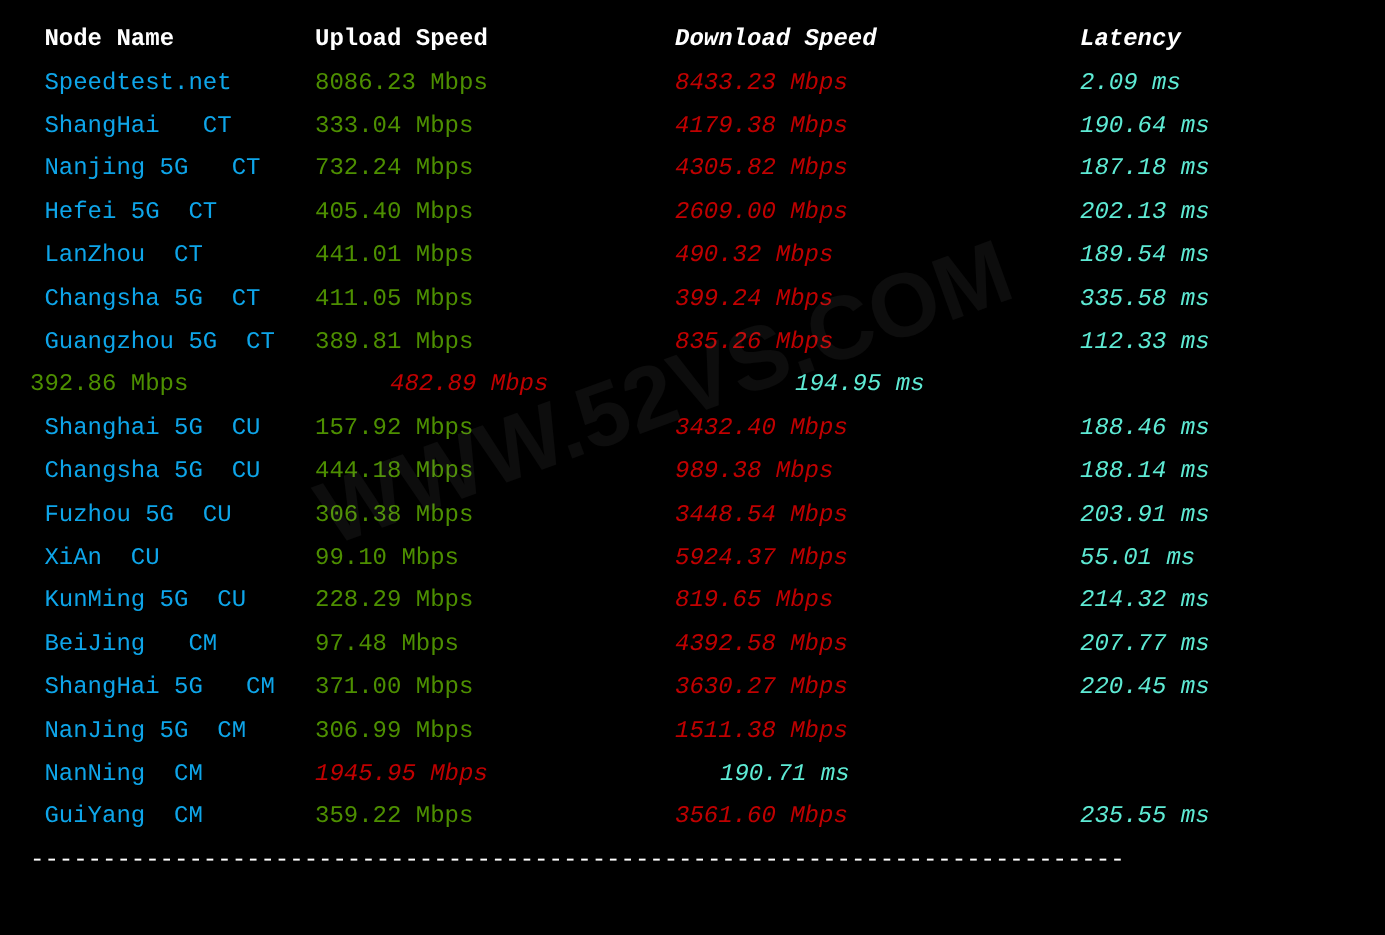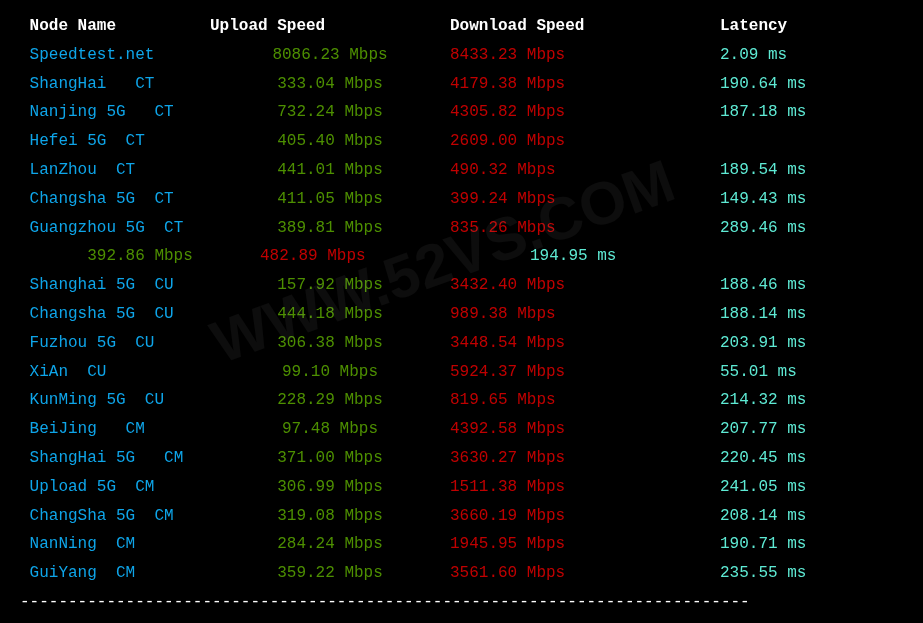--- a/index.html
+++ b/index.html
@@ -11,24 +11,24 @@
       padding: 12px 20px;
       width: 923px;
       height: 623px;
       color: #ffffff;
       position: relative;
     }
     .row { display: flex; white-space: pre; }
     .header { color: #ffffff; font-weight: bold; }
     .node-col { width: 190px; }
     .upload-col { width: 240px; }
-    .download-col { width: 270px; }
-    .latency-col { flex: 1; }
+    .download-col { width: 270px; font-style: italic; }
+    .latency-col { flex: 1; font-style: italic; }
     .yellow { color: #0ea5e9; }
-    .green { color: #4d8f00; text-align: center; }
+    .green { color: #4d8f00; }
     .red { color: #c00000; }
     .cyan { color: #5eead4; }
     .divider {
       color: #ffffff;
       letter-spacing: 0;
       overflow: hidden;
       white-space: nowrap;
     }
     .watermark {
       position: absolute;
@@ -52,35 +52,34 @@
     <span class="node-col"> <span>Node Name</span></span>
     <span class="upload-col"><span>Upload Speed</span></span>
     <span class="download-col"><span>Download Speed</span></span>
     <span class="latency-col"><span>Latency</span></span>
   </div>
 
   <div id="rows-container">
       <div class="row"><span class="node-col yellow"> Speedtest.net</span><span class="upload-col green">8086.23 Mbps</span><span class="download-col red">8433.23 Mbps</span><span class="latency-col cyan">2.09 ms</span></div>
       <div class="row"><span class="node-col yellow"> ShangHai   CT</span><span class="upload-col green">333.04 Mbps</span><span class="download-col red">4179.38 Mbps</span><span class="latency-col cyan">190.64 ms</span></div>
       <div class="row"><span class="node-col yellow"> Nanjing 5G   CT</span><span class="upload-col green">732.24 Mbps</span><span class="download-col red">4305.82 Mbps</span><span class="latency-col cyan">187.18 ms</span></div>
-      <div class="row"><span class="node-col yellow"> Hefei 5G  CT</span><span class="upload-col green">405.40 Mbps</span><span class="download-col red">2609.00 Mbps</span></div>
+      <div class="row"><span class="node-col yellow"> Hefei 5G  CT</span><span class="upload-col green">405.40 Mbps</span><span class="download-col red">2609.00 Mbps</span><span class="latency-col cyan">202.13 ms</span></div>
       <div class="row"><span class="node-col yellow"> LanZhou  CT</span><span class="upload-col green">441.01 Mbps</span><span class="download-col red">490.32 Mbps</span><span class="latency-col cyan">189.54 ms</span></div>
-      <div class="row"><span class="node-col yellow"> Changsha 5G  CT</span><span class="upload-col green">411.05 Mbps</span><span class="download-col red">399.24 Mbps</span><span class="latency-col cyan">149.43 ms</span></div>
-      <div class="row"><span class="node-col yellow"> Guangzhou 5G  CT</span><span class="upload-col green">389.81 Mbps</span><span class="download-col red">835.26 Mbps</span><span class="latency-col cyan">289.46 ms</span></div>
+      <div class="row"><span class="node-col yellow"> Changsha 5G  CT</span><span class="upload-col green">411.05 Mbps</span><span class="download-col red">399.24 Mbps</span><span class="latency-col cyan">335.58 ms</span></div>
+      <div class="row"><span class="node-col yellow"> Guangzhou 5G  CT</span><span class="upload-col green">389.81 Mbps</span><span class="download-col red">835.26 Mbps</span><span class="latency-col cyan">112.33 ms</span></div>
       <div class="row"><span class="upload-col green">392.86 Mbps</span><span class="download-col red">482.89 Mbps</span><span class="latency-col cyan">194.95 ms</span></div>
       <div class="row"><span class="node-col yellow"> Shanghai 5G  CU</span><span class="upload-col green">157.92 Mbps</span><span class="download-col red">3432.40 Mbps</span><span class="latency-col cyan">188.46 ms</span></div>
       <div class="row"><span class="node-col yellow"> Changsha 5G  CU</span><span class="upload-col green">444.18 Mbps</span><span class="download-col red">989.38 Mbps</span><span class="latency-col cyan">188.14 ms</span></div>
       <div class="row"><span class="node-col yellow"> Fuzhou 5G  CU</span><span class="upload-col green">306.38 Mbps</span><span class="download-col red">3448.54 Mbps</span><span class="latency-col cyan">203.91 ms</span></div>
       <div class="row"><span class="node-col yellow"> XiAn  CU</span><span class="upload-col green">99.10 Mbps</span><span class="download-col red">5924.37 Mbps</span><span class="latency-col cyan">55.01 ms</span></div>
       <div class="row"><span class="node-col yellow"> KunMing 5G  CU</span><span class="upload-col green">228.29 Mbps</span><span class="download-col red">819.65 Mbps</span><span class="latency-col cyan">214.32 ms</span></div>
       <div class="row"><span class="node-col yellow"> BeiJing   CM</span><span class="upload-col green">97.48 Mbps</span><span class="download-col red">4392.58 Mbps</span><span class="latency-col cyan">207.77 ms</span></div>
       <div class="row"><span class="node-col yellow"> ShangHai 5G   CM</span><span class="upload-col green">371.00 Mbps</span><span class="download-col red">3630.27 Mbps</span><span class="latency-col cyan">220.45 ms</span></div>
-      <div class="row"><span class="node-col yellow"> Upload 5G  CM</span><span class="upload-col green">306.99 Mbps</span><span class="download-col red">1511.38 Mbps</span><span class="latency-col cyan">241.05 ms</span></div>
-      <div class="row"><span class="node-col yellow"> ChangSha 5G  CM</span><span class="upload-col green">319.08 Mbps</span><span class="download-col red">3660.19 Mbps</span><span class="latency-col cyan">208.14 ms</span></div>
-      <div class="row"><span class="node-col yellow"> NanNing  CM</span><span class="upload-col green">284.24 Mbps</span><span class="download-col red">1945.95 Mbps</span><span class="latency-col cyan">190.71 ms</span></div>
+      <div class="row"><span class="node-col yellow"> NanJing 5G  CM</span><span class="upload-col green">306.99 Mbps</span><span class="download-col red">1511.38 Mbps</span></div>
+      <div class="row"><span class="node-col yellow"> NanNing  CM</span><span class="download-col red">1945.95 Mbps</span><span class="latency-col cyan">190.71 ms</span></div>
       <div class="row"><span class="node-col yellow"> GuiYang  CM</span><span class="upload-col green">359.22 Mbps</span><span class="download-col red">3561.60 Mbps</span><span class="latency-col cyan">235.55 ms</span></div>
     </div>
 
   <div class="divider">----------------------------------------------------------------------------</div>
 
 </div>
 
 <div class="watermark">WWW.52VS.COM</div>
 
 </body></html>

